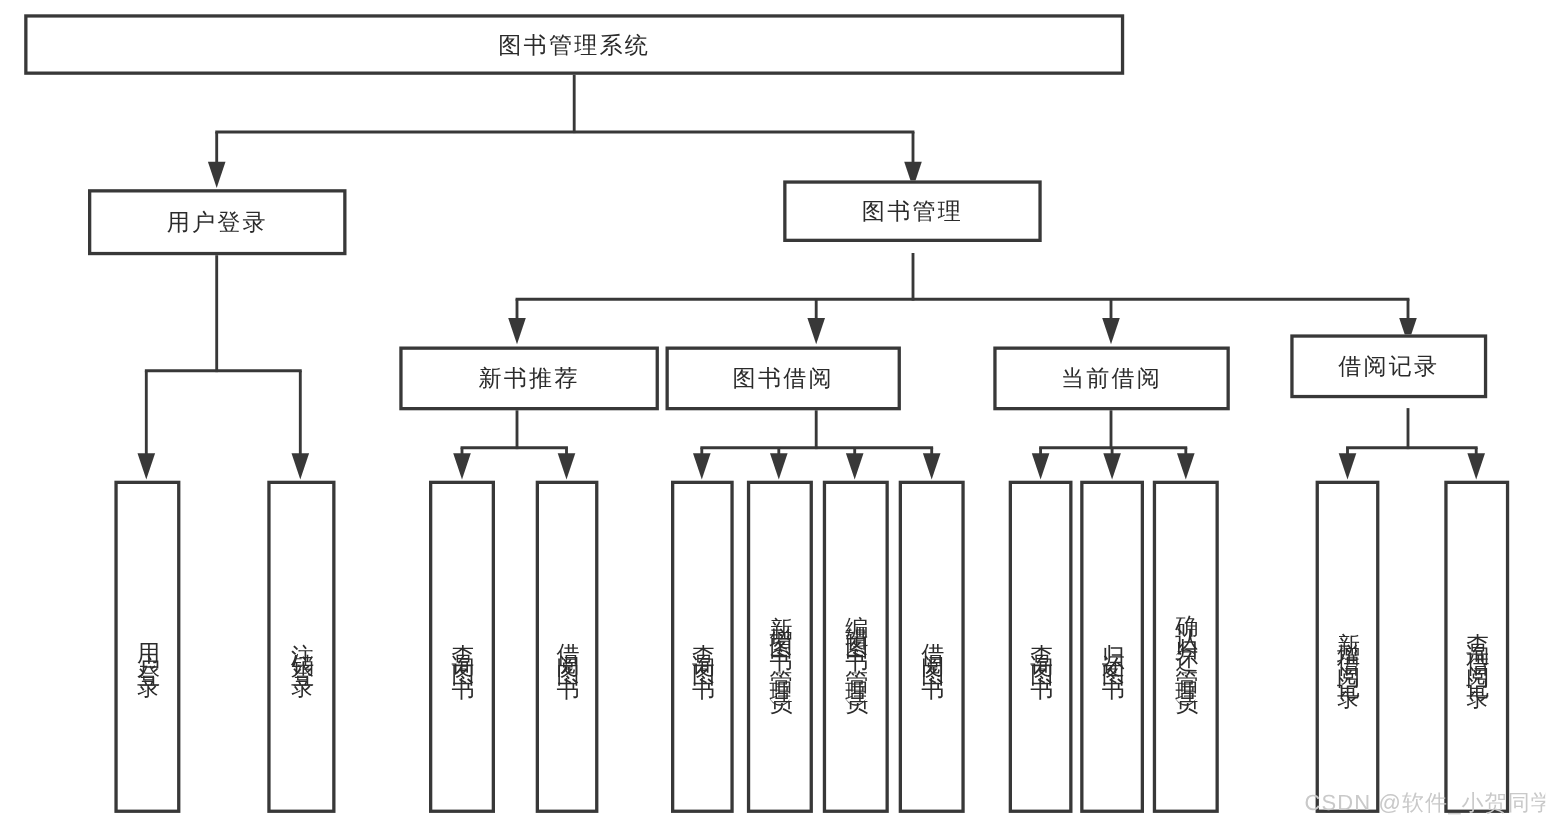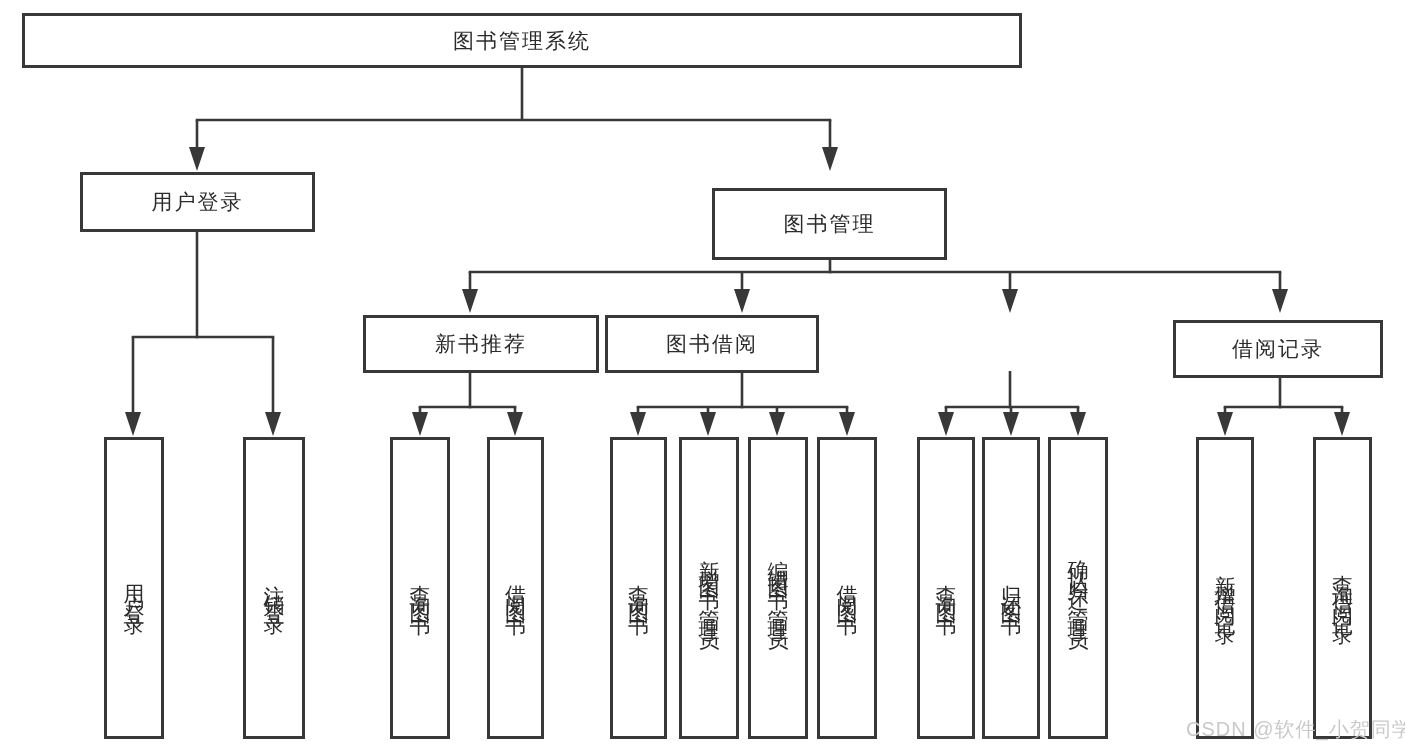--- a/index.html
+++ b/index.html
@@ -108,31 +108,34 @@
     <polygon points="1334,412 1350,412 1342,436"></polygon>
   </svg>
 
   <div class="node" style="left:22px;top:13px;width:1000px;height:55px">
     <span>图书管理系统</span>
   </div>
 
   <div class="node" style="left:80px;top:172px;width:235px;height:60px">
     <span>用户登录</span>
   </div>
-  <div class="node" style="left:712px;top:188px;width:235px;height:72px">
+  <div class="node" style="left:712px;top:164px;width:235px;height:56px">
     <span>图书管理</span>
   </div>
 
   <div class="node" style="left:363px;top:315px;width:236px;height:58px">
     <span>新书推荐</span>
   </div>
   <div class="node" style="left:605px;top:315px;width:214px;height:58px">
     <span>图书借阅</span>
   </div>
-  <div class="node" style="left:1173px;top:320px;width:210px;height:58px">
+  <div class="node" style="left:903px;top:315px;width:215px;height:58px">
+    <span>当前借阅</span>
+  </div>
+  <div class="node" style="left:1173px;top:304px;width:179px;height:58px">
     <span>借阅记录</span>
   </div>
 
   <div class="node leaf" style="left:104px;top:437px;width:60px;height:302px">
     <span>用户登录</span>
   </div>
   <div class="node leaf" style="left:243px;top:437px;width:62px;height:302px">
     <span>注销登录</span>
   </div>
 

